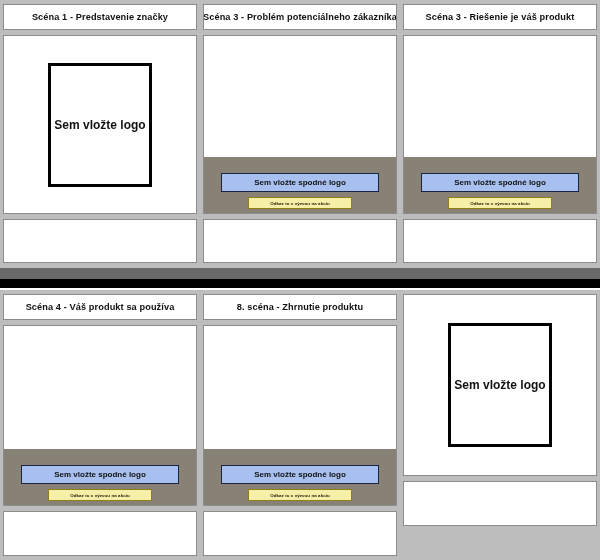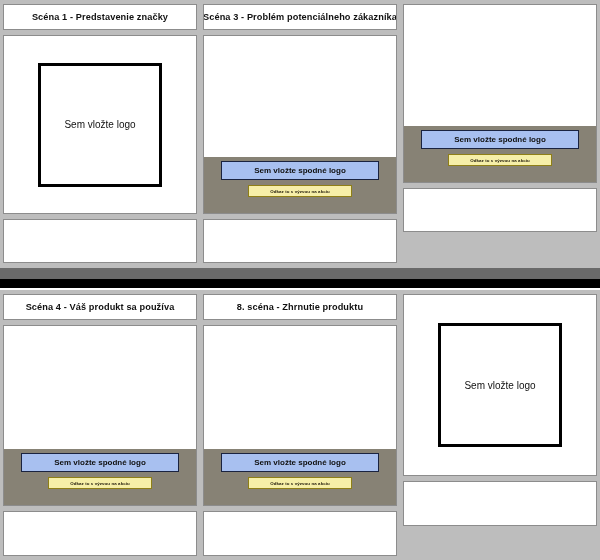--- a/index.html
+++ b/index.html
@@ -96,44 +96,44 @@
 
   
   .frame-center {
     position: absolute;
     left: 0; top: 0; right: 0; bottom: 0;
     display: flex;
     align-items: center;
     justify-content: center;
   }
   .logo-box {
-    width: 124px;
+    width: 104px;
     height: 124px;
     border: 3px solid #000000;
     background: #ffffff;
     box-sizing: border-box;
     display: flex;
     align-items: center;
     justify-content: center;
-    font-size: 10px;
-    font-weight: normal;
+    font-size: 12px;
+    font-weight: bold;
     color: #111111;
   }
 
   
   .lower-band {
     position: relative;
     width: 100%;
     height: 56px;
     background: #878275;
     box-sizing: border-box;
     display: flex;
     flex-direction: column;
     align-items: center;
-    justify-content: flex-start;
+    justify-content: flex-end;
     gap: 5px;
     padding: 4px 6px;
   }
   .bottom-logo {
     width: 88%;
     height: 19px;
     background: #a8c0f0;
     border: 1.5px solid #1a2340;
     box-sizing: border-box;
     display: flex;
@@ -190,20 +190,21 @@
       <div class="scene-frame">
         <div class="lower-band">
           <div class="bottom-logo">Sem vložte spodné logo</div>
           <div class="cta-link">Odkaz tu s výzvou na akciu</div>
         </div>
       </div>
       <div class="scene-notes"></div>
     </div>
 
     <div class="scene">
+      <div class="scene-title">Scéna 3 - Riešenie je váš produkt</div>
       <div class="scene-frame">
         <div class="lower-band">
           <div class="bottom-logo">Sem vložte spodné logo</div>
           <div class="cta-link">Odkaz tu s výzvou na akciu</div>
         </div>
       </div>
       <div class="scene-notes"></div>
     </div>
 
   </div>

